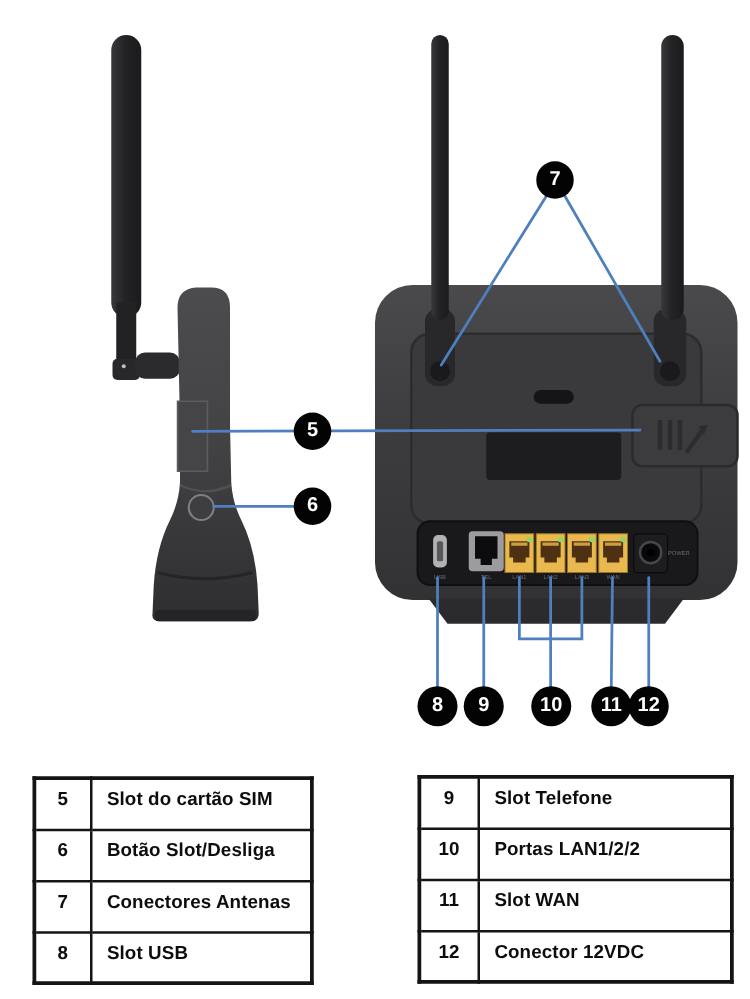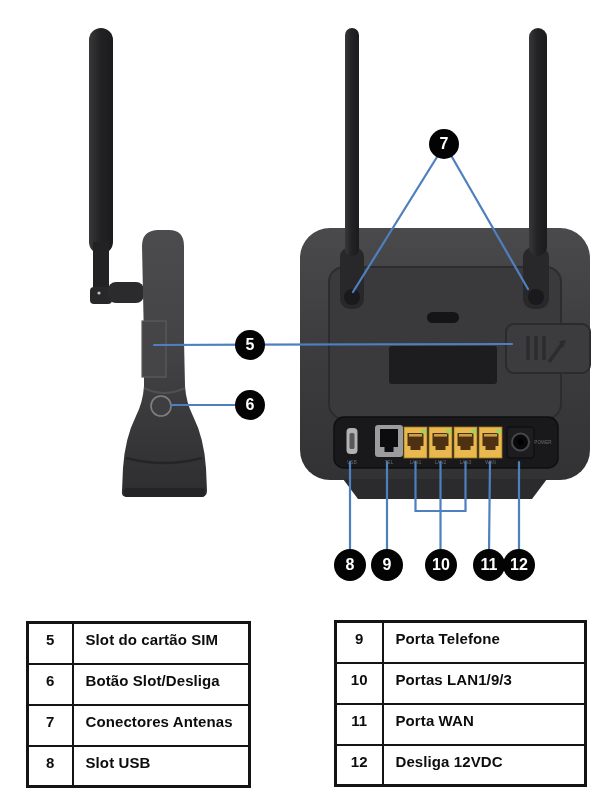--- a/index.html
+++ b/index.html
@@ -238,30 +238,30 @@
         <td class="num">8</td>
         <td class="lbl">Slot USB</td>
       </tr>
     </tbody>
   </table>
 
   <table class="legend" id="tableRight">
     <tbody>
       <tr>
         <td class="num">9</td>
-        <td class="lbl">Porta Telefone</td>
+        <td class="lbl">Slot Telefone</td>
       </tr>
       <tr>
         <td class="num">10</td>
-        <td class="lbl">Portas LAN1/9/3</td>
+        <td class="lbl">Portas LAN1/2/2</td>
       </tr>
       <tr>
         <td class="num">11</td>
-        <td class="lbl">Porta WAN</td>
+        <td class="lbl">Slot WAN</td>
       </tr>
       <tr>
         <td class="num">12</td>
-        <td class="lbl">Desliga 12VDC</td>
+        <td class="lbl">Conector 12VDC</td>
       </tr>
     </tbody>
   </table>
 
 </div>
 
 </body></html>

